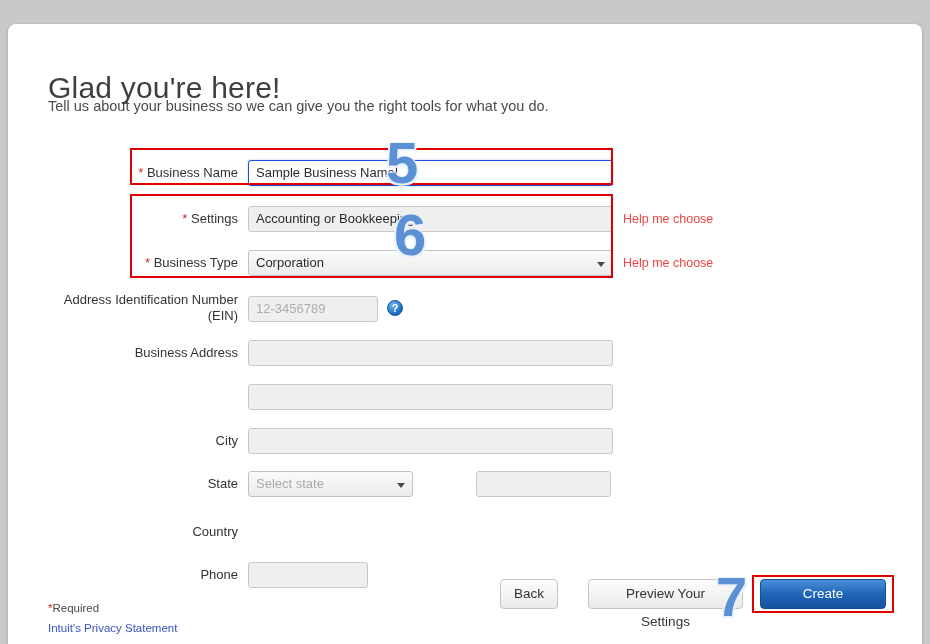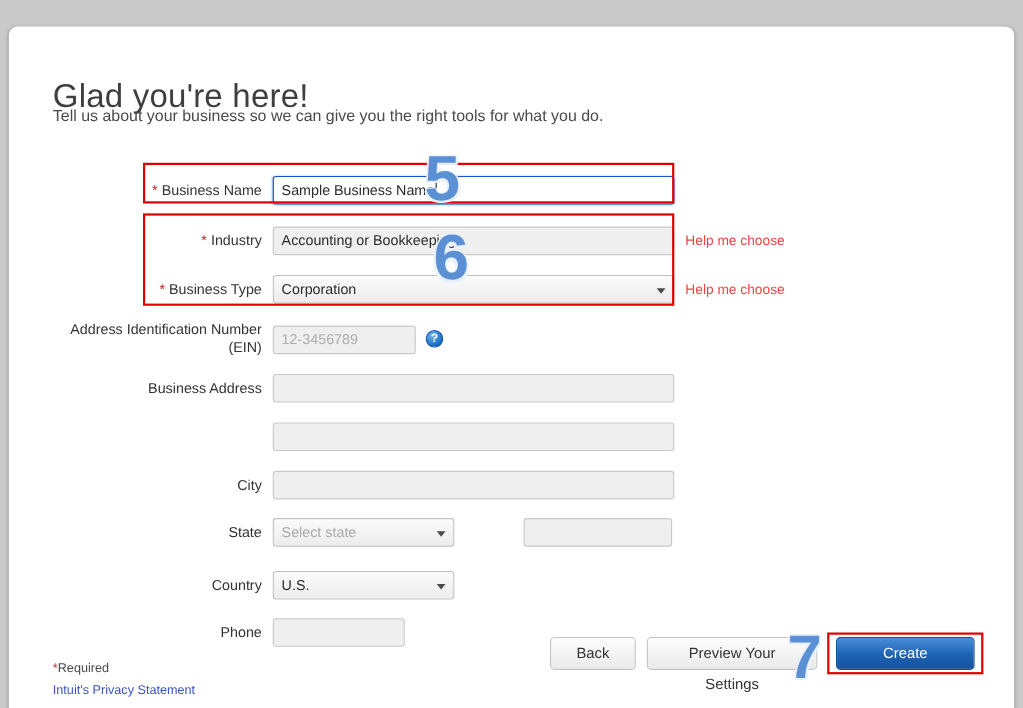--- a/index.html
+++ b/index.html
@@ -192,21 +192,21 @@
     <div class="lbl" style="left:30px; width:200px;">
       <span class="req">*</span>
       <span>Business Name</span>
     </div>
     <div class="fld focused" style="left:240px; width:365px;"><span>Sample Business Name</span><span class="caret"></span></div>
   </div>
 
   <div class="row" style="top:182px;">
     <div class="lbl" style="left:30px; width:200px;">
       <span class="req">*</span>
-      <span>Industry</span>
+      <span>Settings</span>
     </div>
     <div class="fld" style="left:240px; width:365px;"><span>Accounting or Bookkeeping</span></div>
     <a class="helplink" style="left:615px;">Help me choose</a>
   </div>
 
   <div class="row" style="top:226px;">
     <div class="lbl" style="left:30px; width:200px;">
       <span class="req">*</span>
       <span>Business Type</span>
     </div>
@@ -245,37 +245,33 @@
     <div class="lbl" style="left:30px; width:200px;">State</div>
     <div class="sel placeholder" style="left:240px; width:165px;">
       <span>Select state</span>
       <span class="arrow"></span>
     </div>
     <div class="fld" style="left:468px; width:135px;"><span></span></div>
   </div>
 
   <div class="row" style="top:495px;">
     <div class="lbl" style="left:30px; width:200px;">Country</div>
-    <div class="sel" style="left:240px; width:165px;">
-      <span>U.S.</span>
-      <span class="arrow"></span>
-    </div>
   </div>
 
   <div class="row" style="top:538px;">
     <div class="lbl" style="left:30px; width:200px;">Phone</div>
     <div class="fld" style="left:240px; width:120px;"><span></span></div>
   </div>
 
   <div class="required-note">
     <span class="star">*</span><span>Required</span>
   </div>
   <a class="privacy">Intuit's Privacy Statement</a>
 
-  <div class="btn btn-secondary" style="left:492px; top:555px; width:78px;">Back</div>
+  <div class="btn btn-secondary" style="left:492px; top:555px; width:58px;">Back</div>
   <div class="btn btn-secondary" style="left:580px; top:555px; width:155px;">Preview Your Settings</div>
   <div class="btn btn-primary" style="left:752px; top:555px; width:126px;">Create Company</div>
 
   <div class="ann-box" style="left:122px; top:124px; width:483px; height:37px;"></div>
   <div class="ann-box" style="left:122px; top:170px; width:483px; height:84px;"></div>
   <div class="ann-box" style="left:744px; top:551px; width:142px; height:38px;"></div>
 
   <div class="ann-num" style="left:378px; top:110px; font-size:58px;">5</div>
   <div class="ann-num" style="left:386px; top:182px; font-size:58px;">6</div>
   <div class="ann-num" style="left:708px; top:545px; font-size:56px;">7</div>

